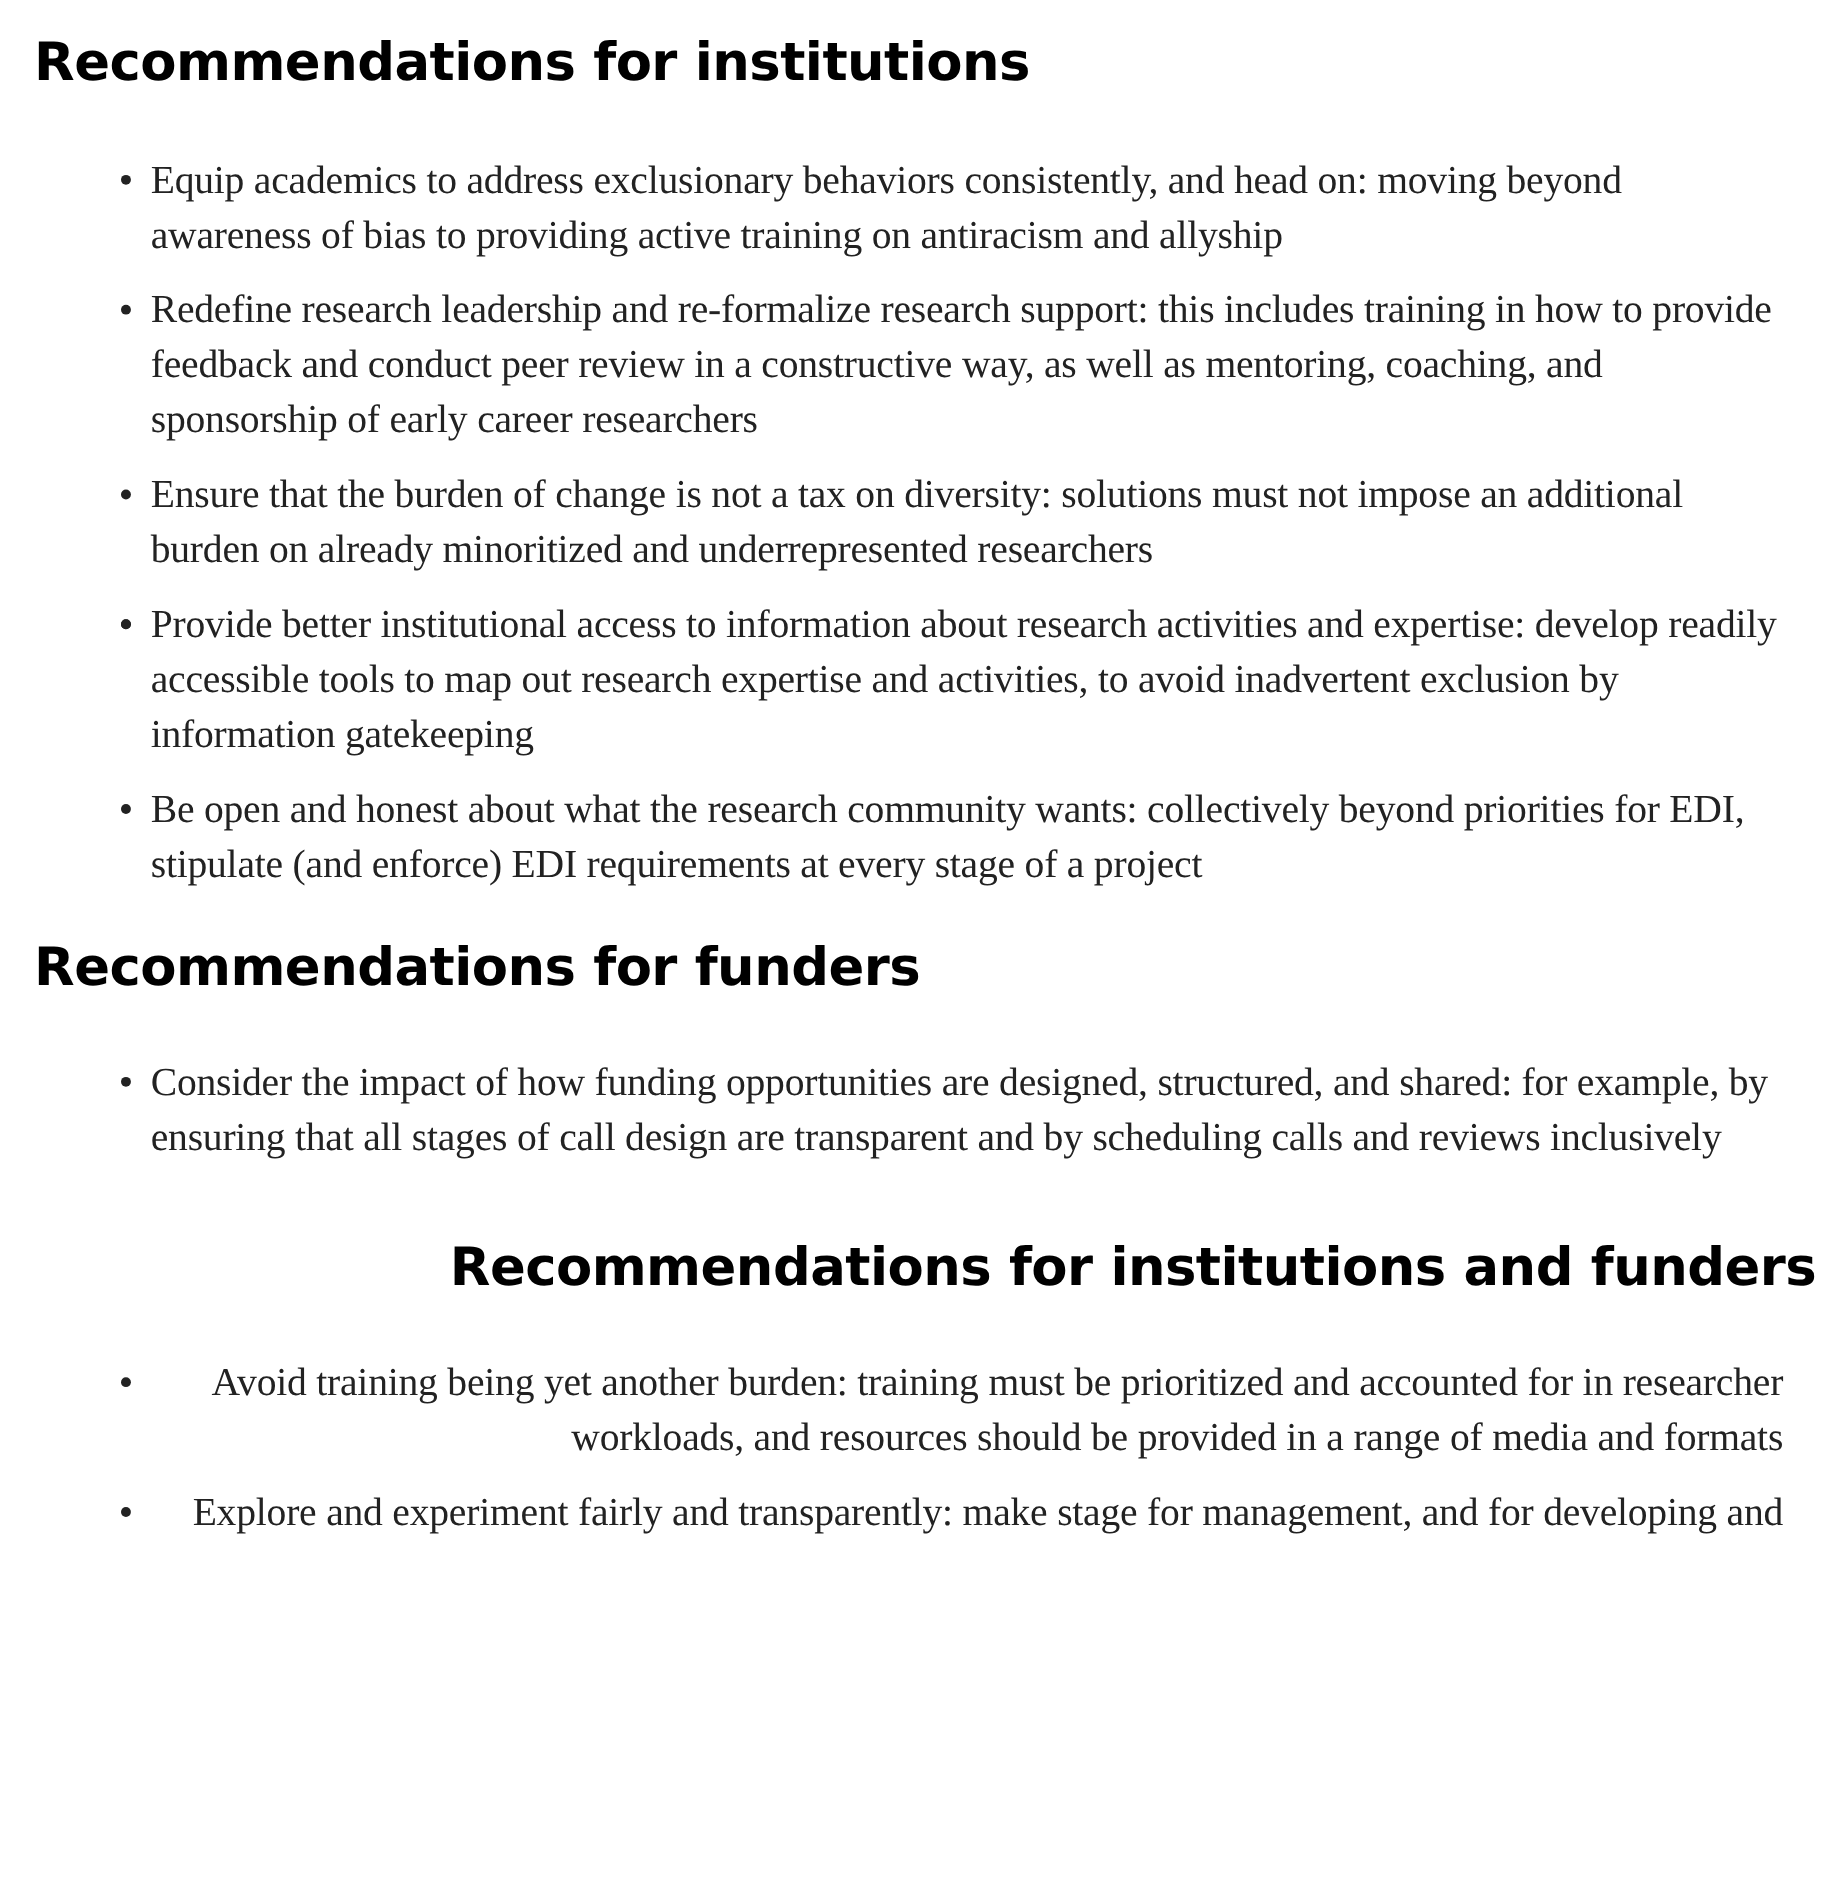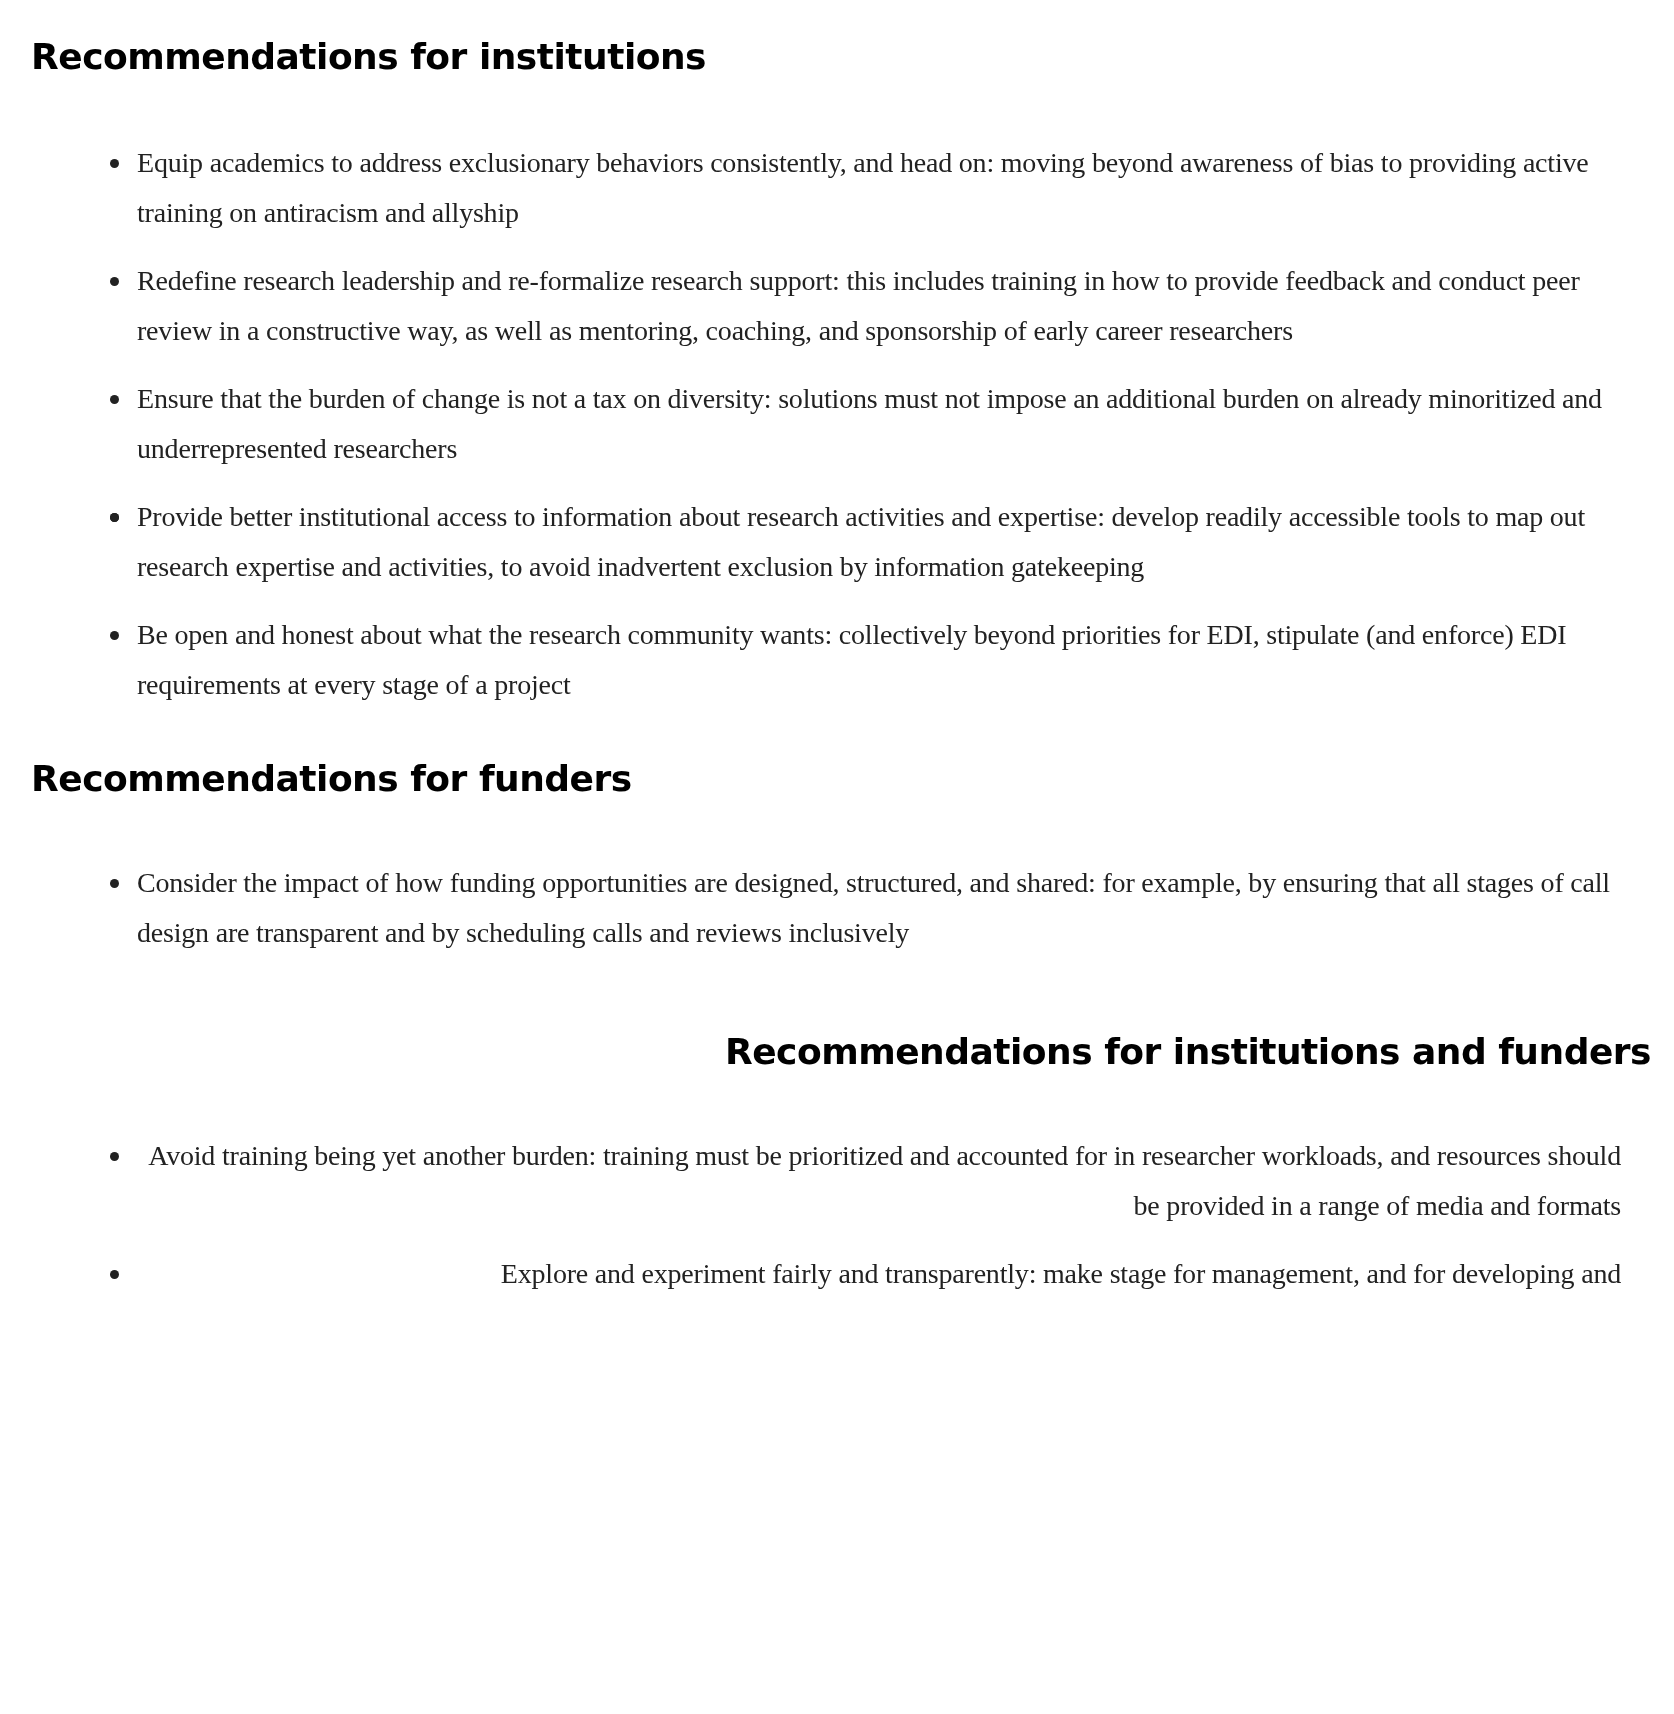--- a/index.html
+++ b/index.html
@@ -15,36 +15,36 @@
     }
     .page {
       position: absolute;
       left: 31px;
       top: 0;
       width: 1620px;
     }
     h2.section-title {
       font-family: "DejaVu Sans", sans-serif;
       font-weight: bold;
-      font-size: 36px;
+      font-size: 48px;
       letter-spacing: -0.5px;
       color: #000000;
       margin: 0;
       line-height: 50px;
     }
     .section-insts h2 { padding-top: 32px; }
     ul.rec-list {
       list-style: none;
       margin: 0;
       padding: 0 0 0 106px;
     }
     li.rec-item {
       position: relative;
       font-family: "Liberation Serif", serif;
-      font-size: 28px;
+      font-size: 36px;
       line-height: 50px;
       color: #222222;
       margin: 0 0 18px 0;
       letter-spacing: -0.2px;
       padding-right: 30px;
     }
     li.rec-item .bullet {
       position: absolute;
       left: -27px;
       top: 21px;

